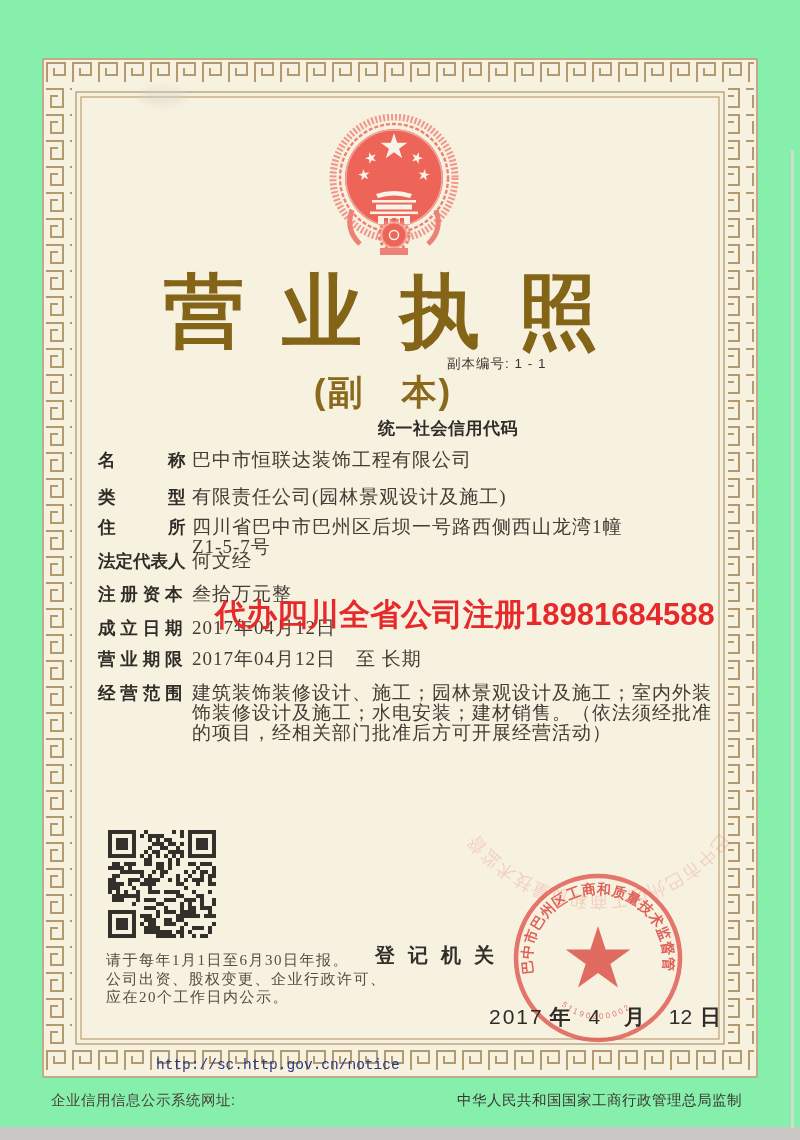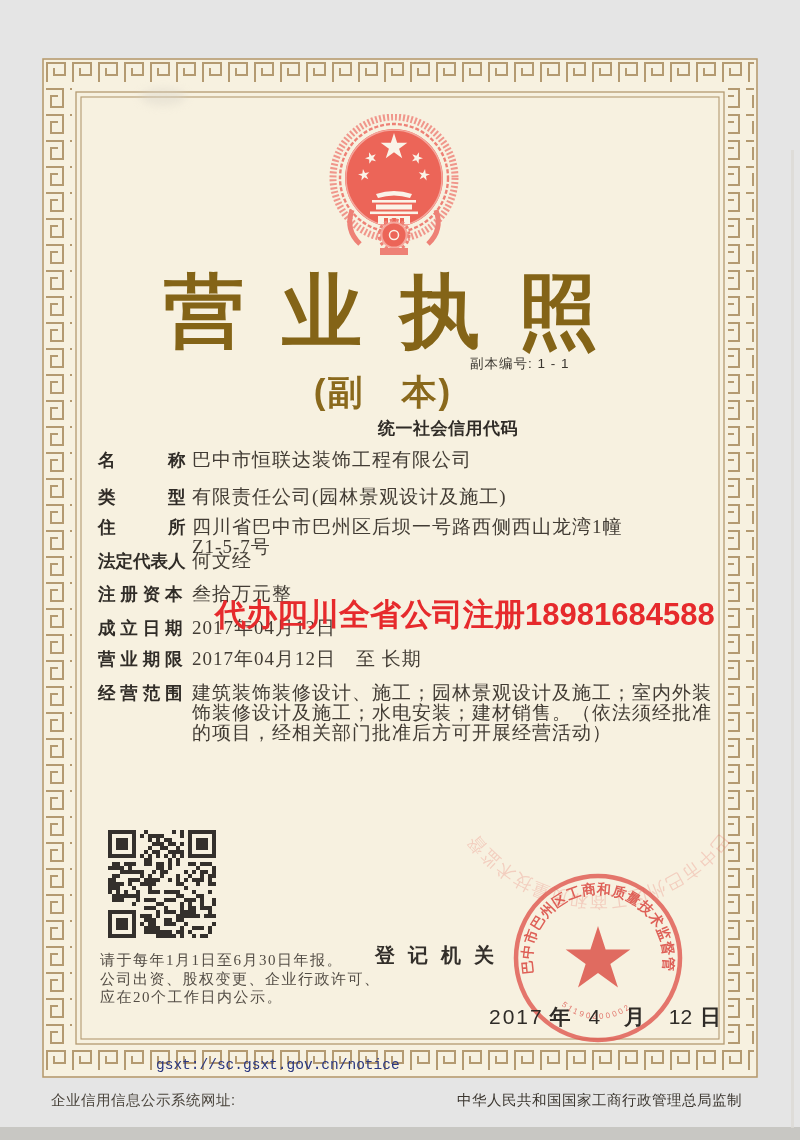--- a/index.html
+++ b/index.html
@@ -1,46 +1,46 @@
 <!DOCTYPE html>
 <html><head>
 <meta charset="utf-8">
 <style>
   html,body{margin:0;padding:0;}
   body{width:800px;height:1140px;background:#fcfbf7;font-family:"Liberation Sans",sans-serif;overflow:hidden;}
-  .cert{position:relative;width:800px;height:1140px;background:#e5e5e5;}
+  .cert{position:relative;width:800px;height:1140px;background:#86efac;}
   .paper{position:absolute;left:42px;top:58px;width:716px;height:1020px;background:#f7f1e0;}
   .frame{position:absolute;left:42px;top:58px;}
   
   .gray-band{position:absolute;left:0;top:1127px;width:800px;height:13px;background:#c8c7c3;}
   .edge-line{position:absolute;left:791px;top:150px;width:3px;height:978px;background:#dcd9d4;opacity:.8;}
   .smudge{position:absolute;background:#d8d3c8;border-radius:50%;filter:blur(4px);opacity:.4;}
   
   .emblem{position:absolute;left:326px;top:114px;width:136px;height:144px;}
   
   .title{position:absolute;left:20px;top:266px;width:760px;margin:0;text-align:center;
          font-family:"Liberation Sans",sans-serif;font-weight:bold;font-size:80px;line-height:92px;
          letter-spacing:38px;color:#846417;white-space:nowrap;}
-  .copy-no{position:absolute;left:470px;top:355px;font-size:13.5px;color:#3a362f;letter-spacing:1px;}
+  .copy-no{position:absolute;left:447px;top:355px;font-size:13.5px;color:#3a362f;letter-spacing:1px;}
   .dup{position:absolute;left:0;top:369px;width:766px;text-align:center;font-size:35px;font-weight:bold;color:#8a691c;letter-spacing:2px;}
   
   .code-row{position:absolute;left:378px;top:417px;display:flex;align-items:baseline;}
   .code-label{font-weight:bold;font-size:17px;color:#2f2b26;letter-spacing:.5px;}
   .code-value{margin-left:15px;font-family:"Liberation Serif",serif;font-size:19.5px;color:#3c3731;letter-spacing:.5px;}
   
   .row{position:absolute;left:98px;display:flex;align-items:flex-start;}
   .lab{flex:none;width:94px;font-weight:bold;font-size:17.5px;line-height:20px;color:#302c27;white-space:pre;}
   .val{width:540px;font-family:"Liberation Serif",serif;font-size:19px;line-height:20px;
        color:#423c34;letter-spacing:1px;white-space:pre-line;}
   
   .watermark{position:absolute;left:215px;top:594px;font-size:31px;font-weight:bold;color:#e62a2c;
              letter-spacing:0;white-space:nowrap;z-index:6;}
   
   .qr{position:absolute;left:108px;top:830px;width:108px;height:108px;}
-  .notes{position:absolute;left:100px;top:951px;font-family:"Liberation Serif",serif;font-size:15px;
+  .notes{position:absolute;left:106px;top:951px;font-family:"Liberation Serif",serif;font-size:15px;
          line-height:18.5px;color:#534d45;letter-spacing:1.5px;}
   
   .reg-label{position:absolute;left:375px;top:942px;font-size:20px;font-weight:bold;color:#332f2a;letter-spacing:13px;white-space:nowrap;}
   .seal{position:absolute;left:498px;top:858px;width:200px;height:200px;z-index:5;}
   .ghost{position:absolute;left:442px;top:820px;width:312px;height:96px;z-index:4;}
   .date-row{position:absolute;left:489px;top:1003px;font-size:21px;color:#2e2b27;font-weight:500;white-space:nowrap;z-index:6;}
   .date-row span{display:inline-block;}
   .d-year{letter-spacing:2px;}
   .d-yu{margin-right:12px;font-weight:bold;}
   .d-month{margin-right:18px;}
@@ -448,18 +448,18 @@
 
   <div class="date-row">
     <span class="d-year">2017</span>
     <span class="d-yu">年</span>
     <span class="d-month">4</span>
     <span class="d-mu">月</span>
     <span class="d-day">12</span>
     <span class="d-du">日</span>
   </div>
 
-  <div class="gov-url">gsxt://sc.gsxt.gov.cn/notice</div>
+  <div class="gov-url">http://sc.http.gov.cn/notice</div>
 
   <div class="footer-left">企业信用信息公示系统网址:</div>
   <div class="footer-right">中华人民共和国国家工商行政管理总局监制</div>
 
 </div>
 
 </body></html>

